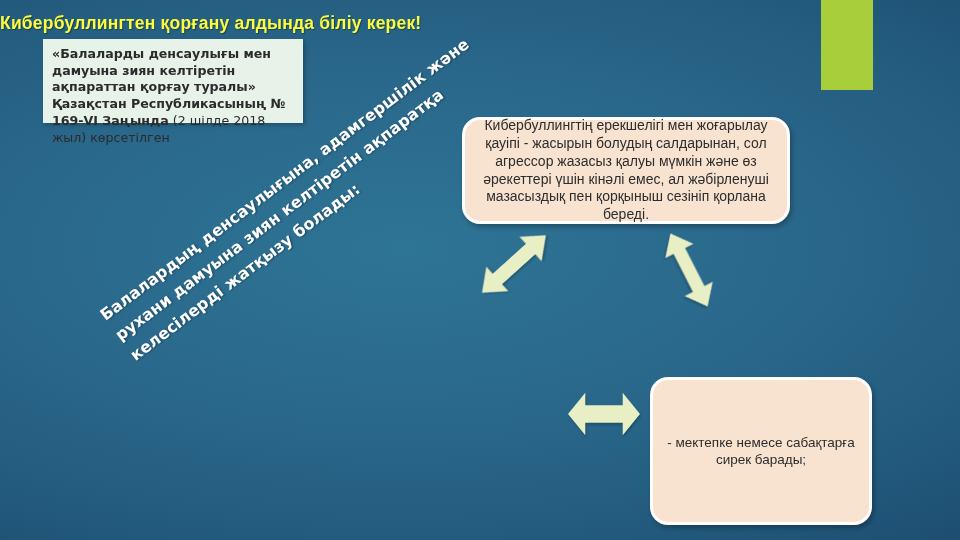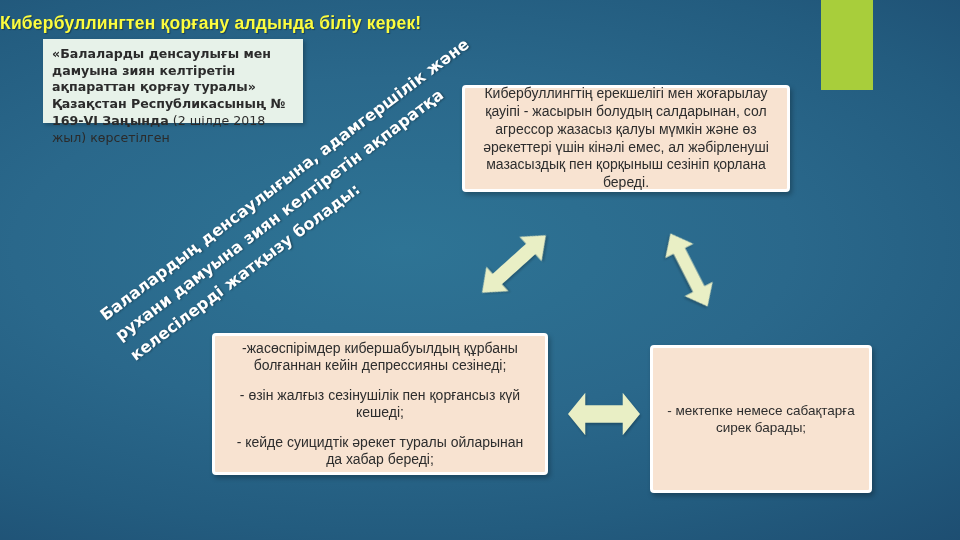--- a/index.html
+++ b/index.html
@@ -45,25 +45,26 @@
     white-space: nowrap;
     color: #ffffff; font-weight: bold; font-size: 16px; line-height: 1.55;
     text-shadow: 1px 1px 2px rgba(0,0,0,0.35);
     font-family: "DejaVu Sans", sans-serif;
   }
 
   .bubble {
     position: absolute; box-sizing: border-box;
     background: var(--peach-box-bg, #f8e3d1);
     border: 3px solid #ffffff;
-    border-radius: 4px;
+    border-radius: 18px;
     box-shadow: 2px 3px 5px rgba(0,0,0,0.28);
     color: #2d2d2d;
     display: flex; flex-direction: column; justify-content: center;
     text-align: center;
+    margin-top: 32px;
   }
   .bubble p { margin: 6px 0; }
 
   .feature-bubble {
     left: 462px; top: 85px; width: 328px; height: 107px;
     padding: 4px 10px; font-size: 14px; line-height: 1.28;
   }
   .effects-bubble {
     left: 212px; top: 333px; width: 336px; height: 142px;
     padding: 6px 12px; font-size: 14px; line-height: 1.25;
@@ -99,25 +100,20 @@
   <div class="rotated-note">
     <div>Балалардың денсаулығына, адамгершілік және</div>
     <div>рухани дамуына зиян келтіретін ақпаратқа</div>
     <div>келесілерді жатқызу болады:</div>
   </div>
 
   <div class="bubble feature-bubble">
     <p>Кибербуллингтің ерекшелігі мен жоғарылау қауіпі - жасырын болудың салдарынан, сол агрессор жазасыз қалуы мүмкін және өз әрекеттері үшін кінәлі емес, ал жәбірленуші мазасыздық пен қорқыныш сезініп қорлана береді.</p>
   </div>
 
-  <div class="bubble effects-bubble">
-    <p>-жасөспірімдер кибершабуылдың құрбаны болғаннан кейін депрессияны сезінеді;</p>
-    <p>- өзін жалғыз сезінушілік пен қорғансыз күй кешеді;</p>
-    <p>- кейде суицидтік әрекет туралы ойларынан да хабар береді;</p>
-  </div>
 
   <div class="bubble school-bubble">
     <p>- мектепке немесе сабақтарға сирек барады;</p>
   </div>
 
   <div class="arrow arrow-diag-1">
     <svg viewBox="0 0 100 52" preserveAspectRatio="none" aria-hidden="true">
       <polygon points="0,26 24,2 24,16 76,16 76,2 100,26 76,50 76,36 24,36 24,50" fill="currentColor"></polygon>
     </svg>
   </div>

